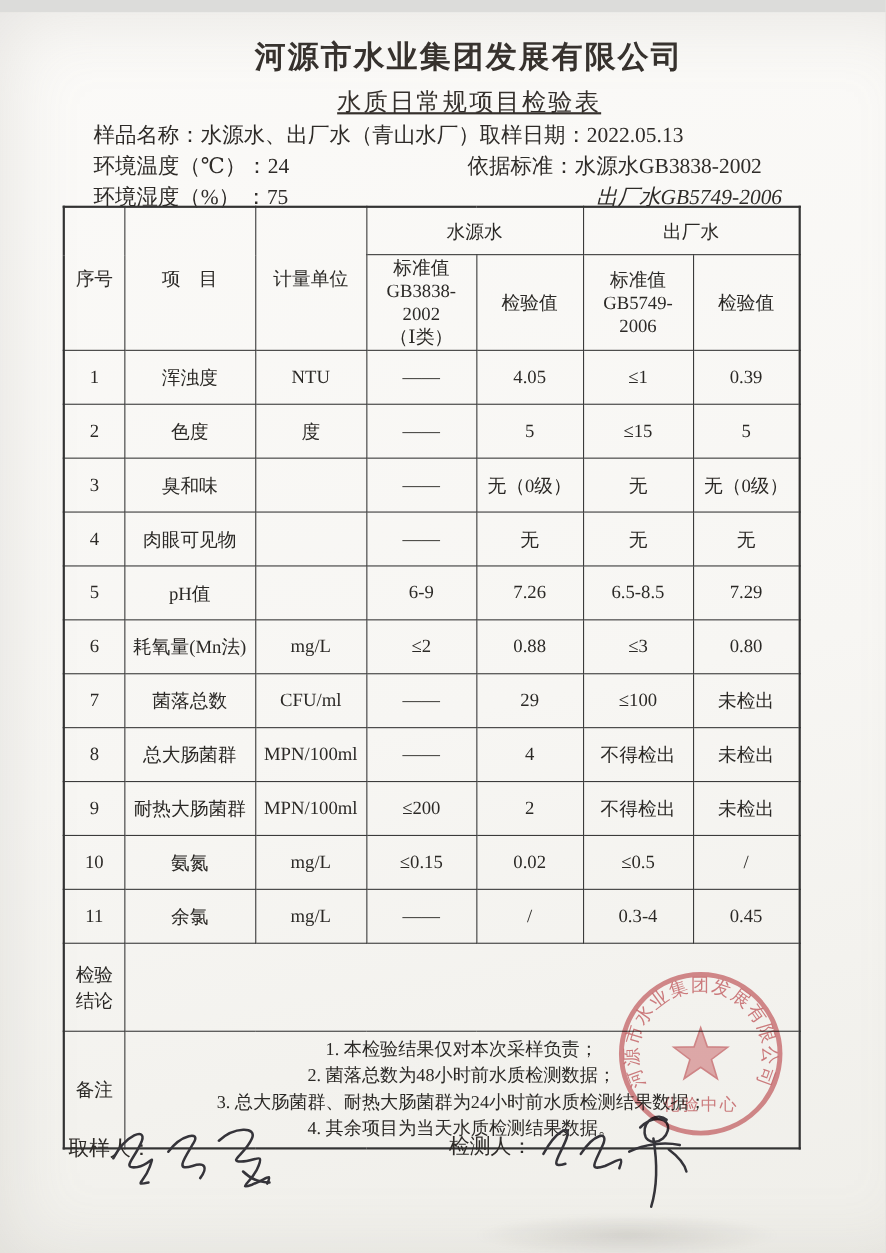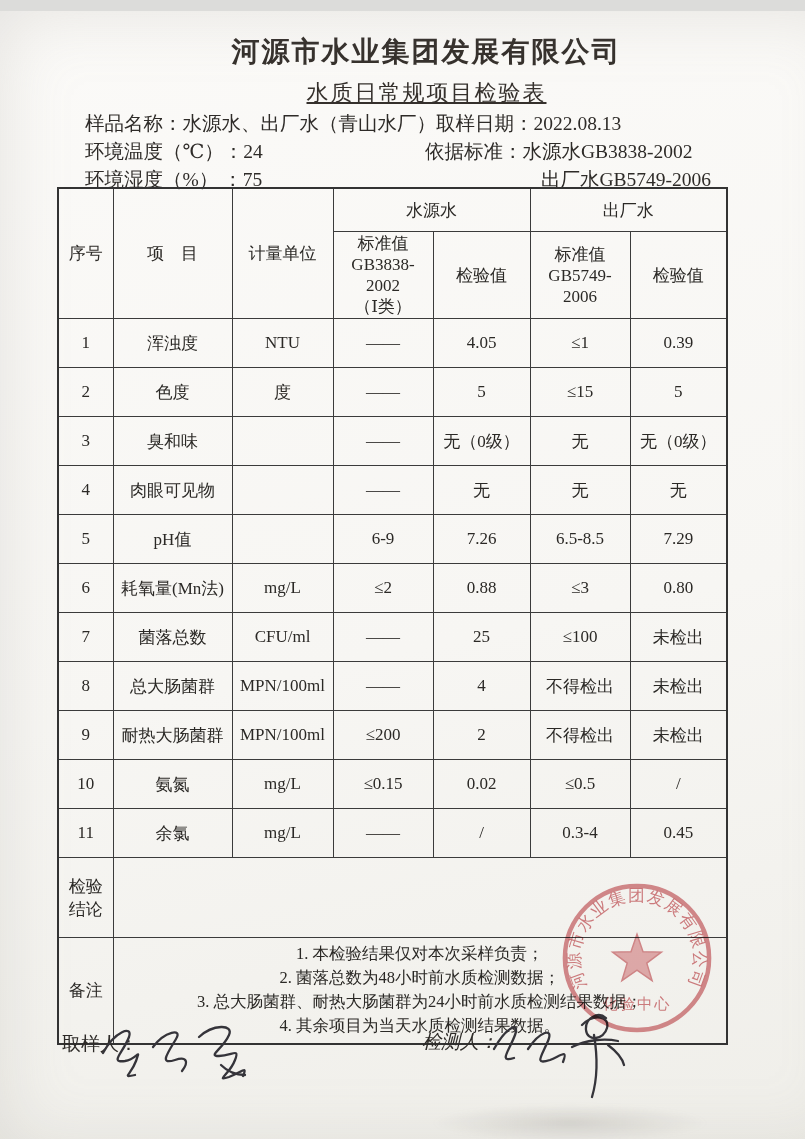--- a/index.html
+++ b/index.html
@@ -12,21 +12,21 @@
   .page::after {
     content:""; position:absolute; inset:0; pointer-events:none;
     box-shadow:inset 0 0 70px rgba(150,145,135,0.22);
   }
   .doc-header { position:absolute; top:22px; left:0; right:0; text-align:center; }
   .company { font-size:28px; font-weight:600; letter-spacing:2px; margin:0; color:#35302c; }
   .doctitle { font-size:22px; font-weight:500; letter-spacing:2px; margin:7px 0 0 0; color:#35302c;text-decoration:underline; }
   .info { position:absolute; left:85px; top:99px; width:658px; font-size:19.5px; line-height:28px; }
   .info-line { display:flex; white-space:nowrap; }
   .l-left { width:340px; }
-  .l3-right { margin-left:auto; margin-right:32px; }
+  .l3-right { margin-left:auto; margin-right:32px;font-style:italic; }
   table.main {
     position:absolute; left:57px; top:176px; width:671px;
     border-collapse:collapse; table-layout:fixed; border:2px solid #333;
   }
   table.main th, table.main td {
     border:1.5px solid #3b3b3b; font-weight:normal; text-align:center;
     vertical-align:middle; font-size:17px; color:#2b2926; padding:1px 2px;
     overflow:hidden;
   }
   .hdr1 th { height:40px; }
@@ -35,21 +35,21 @@
   td.item { text-align:left; padding-left:9px; }
   .preline { white-space:pre-line; line-height:21px; }
   .gbsmall { font-size:14.5px; }
   tr.conclusion-row { height:80px; }
   tr.remarks-row { height:106px; }
   td.sectionlabel { font-size:17px; line-height:23px; }
   td.remarks-cell { text-align:left; padding:5px 10px; vertical-align:middle; }
   .remark-line { font-size:16.5px; line-height:24px; white-space:nowrap; }
   .footer-label { position:absolute; font-size:19px; color:#2e2b28; }
   .sampler-label { left:62px; top:1020px; }
-  .tester-label { left:422px; top:1018px;font-style:italic; }
+  .tester-label { left:408px; top:1018px; }
   .sig { position:absolute; z-index:4; }
   .sig path { fill:none; stroke:#35343a; stroke-width:2.3; stroke-linecap:round; stroke-linejoin:round; }
   .sig-sampler { left:95px; top:1004px; }
   .sig-tester { left:486px; top:994px; }
   .stamp { position:absolute; left:558px; top:868px; z-index:5; mix-blend-mode:multiply; opacity:0.85; }
   .smudge {
     position:absolute; left:430px; top:1093px; width:280px; height:38px;
     background:radial-gradient(ellipse at center, rgba(120,116,108,0.20), rgba(120,116,108,0) 70%);
     filter:blur(2px);
   }
@@ -62,21 +62,21 @@
   <div class="doc-header">
     <h1 class="company">河源市水业集团发展有限公司</h1>
     <h2 class="doctitle">水质日常规项目检验表</h2>
   </div>
 
   <div class="info">
     <div class="info-line">
       <span>样品名称：</span>
         <span>水源水、出厂水（青山水厂）</span>
         <span>取样日期：</span>
-        <span>2022.08.13</span>
+        <span>2022.05.13</span>
     </div>
     <div class="info-line">
       <span class="l-left"><span>环境温度（℃）：</span><span>24</span></span>
       <span><span>依据标准：</span><span>水源水GB3838-2002</span></span>
     </div>
     <div class="info-line">
       <span class="l-left"><span>环境湿度（%） ：</span><span>75</span></span>
       <span class="l3-right">出厂水GB5749-2006</span>
     </div>
   </div>
@@ -162,21 +162,21 @@
         <td>≤2</td>
         <td>0.88</td>
         <td>≤3</td>
         <td>0.80</td>
       </tr>
       <tr class="datarow">
         <td>7</td>
         <td class="item">菌落总数</td>
         <td>CFU/ml</td>
         <td>——</td>
-        <td>25</td>
+        <td>29</td>
         <td>≤100</td>
         <td>未检出</td>
       </tr>
       <tr class="datarow">
         <td>8</td>
         <td class="item">总大肠菌群</td>
         <td>MPN/100ml</td>
         <td>——</td>
         <td>4</td>
         <td>不得检出</td>

